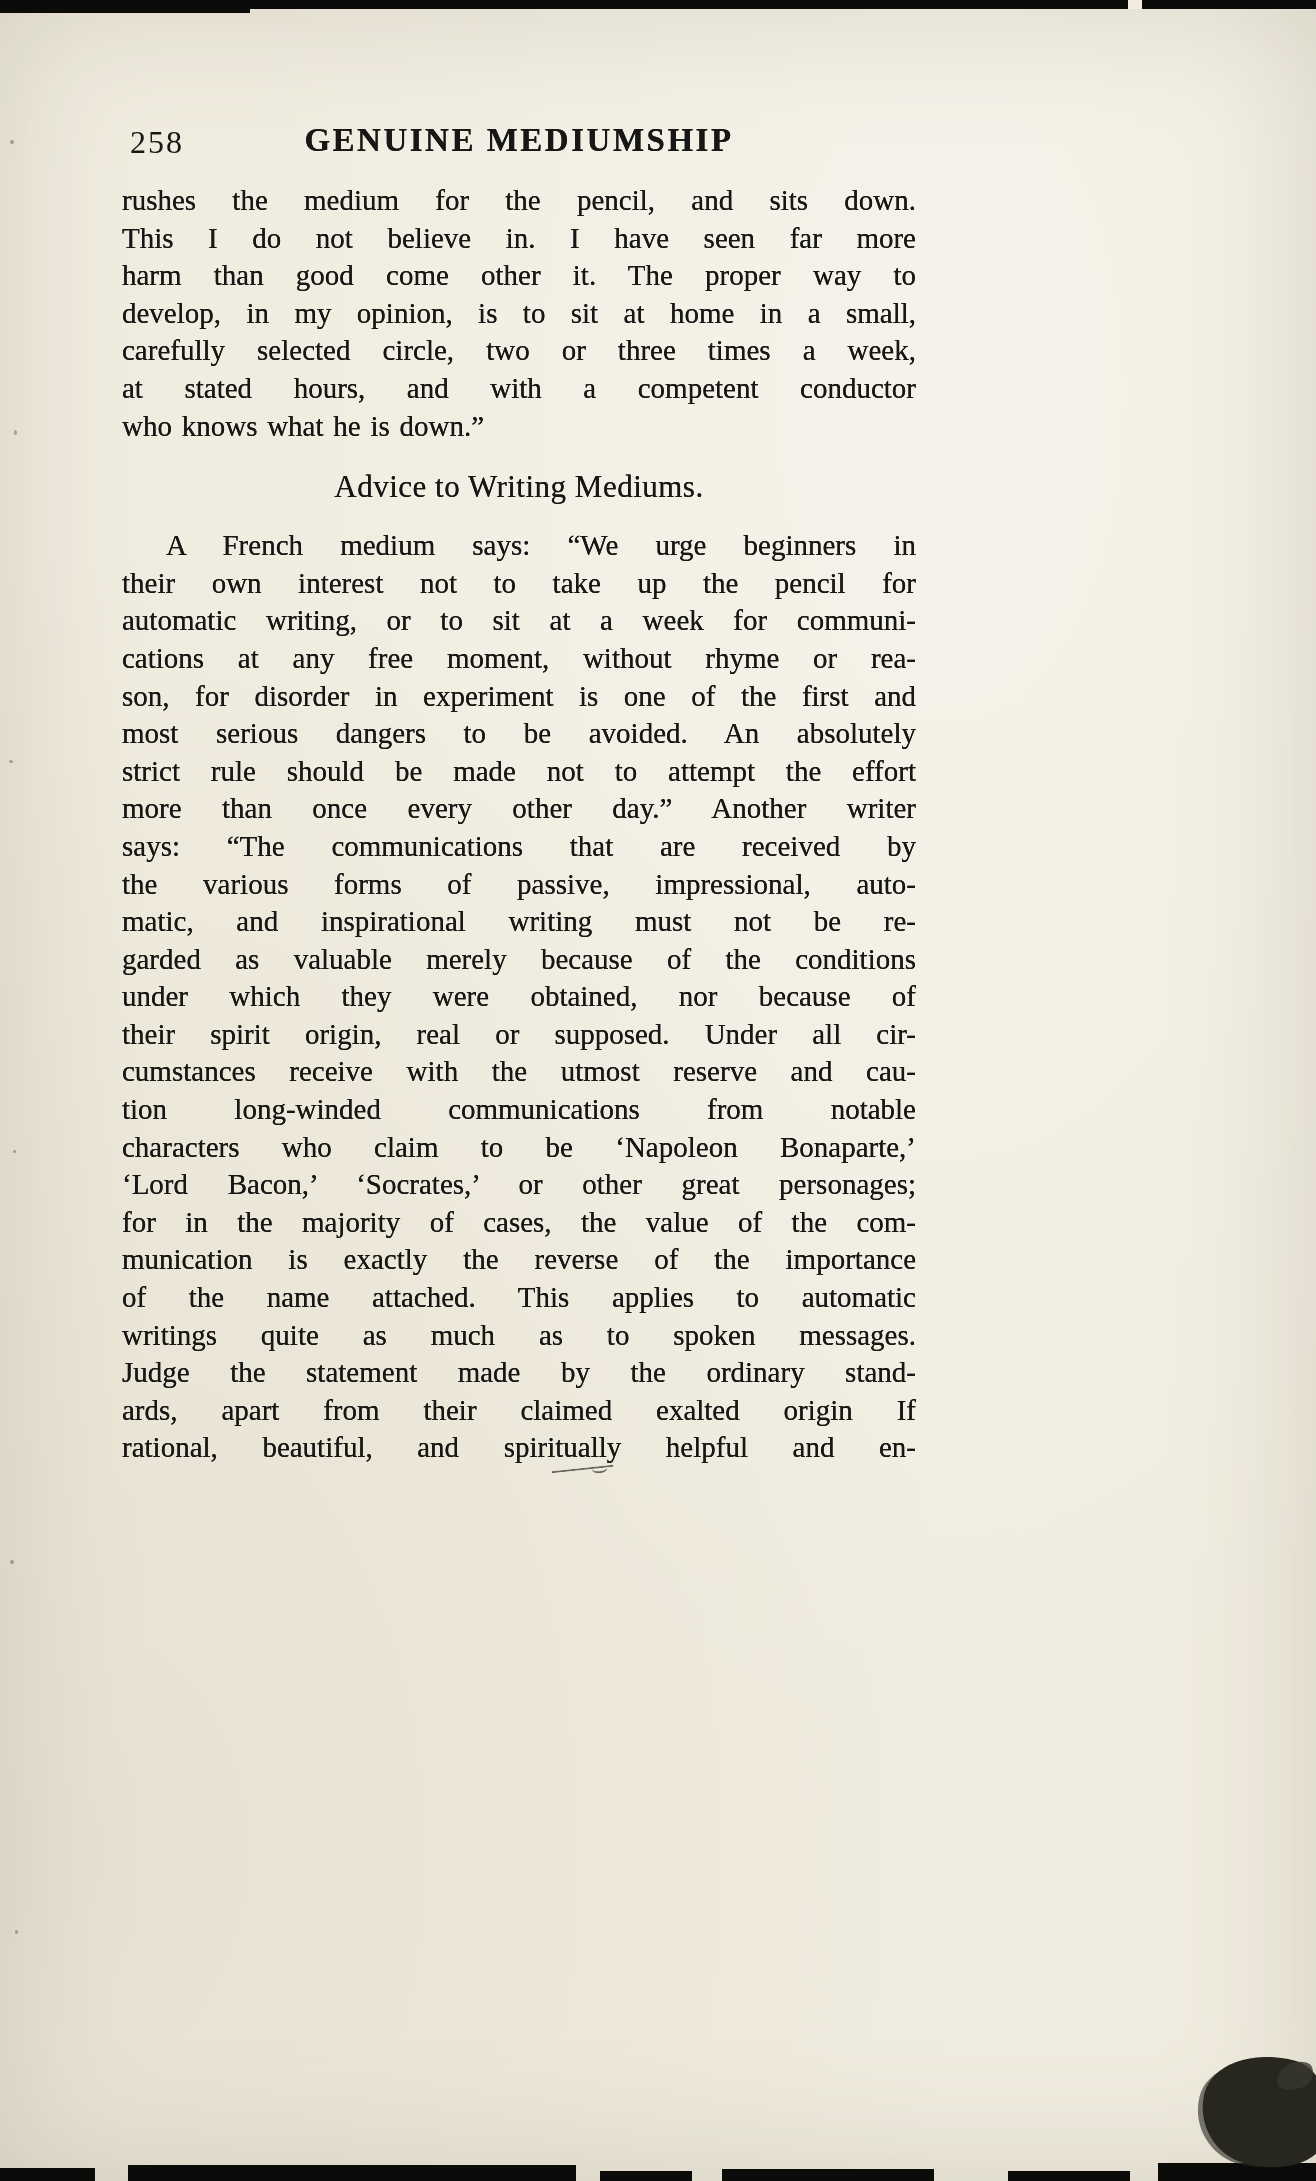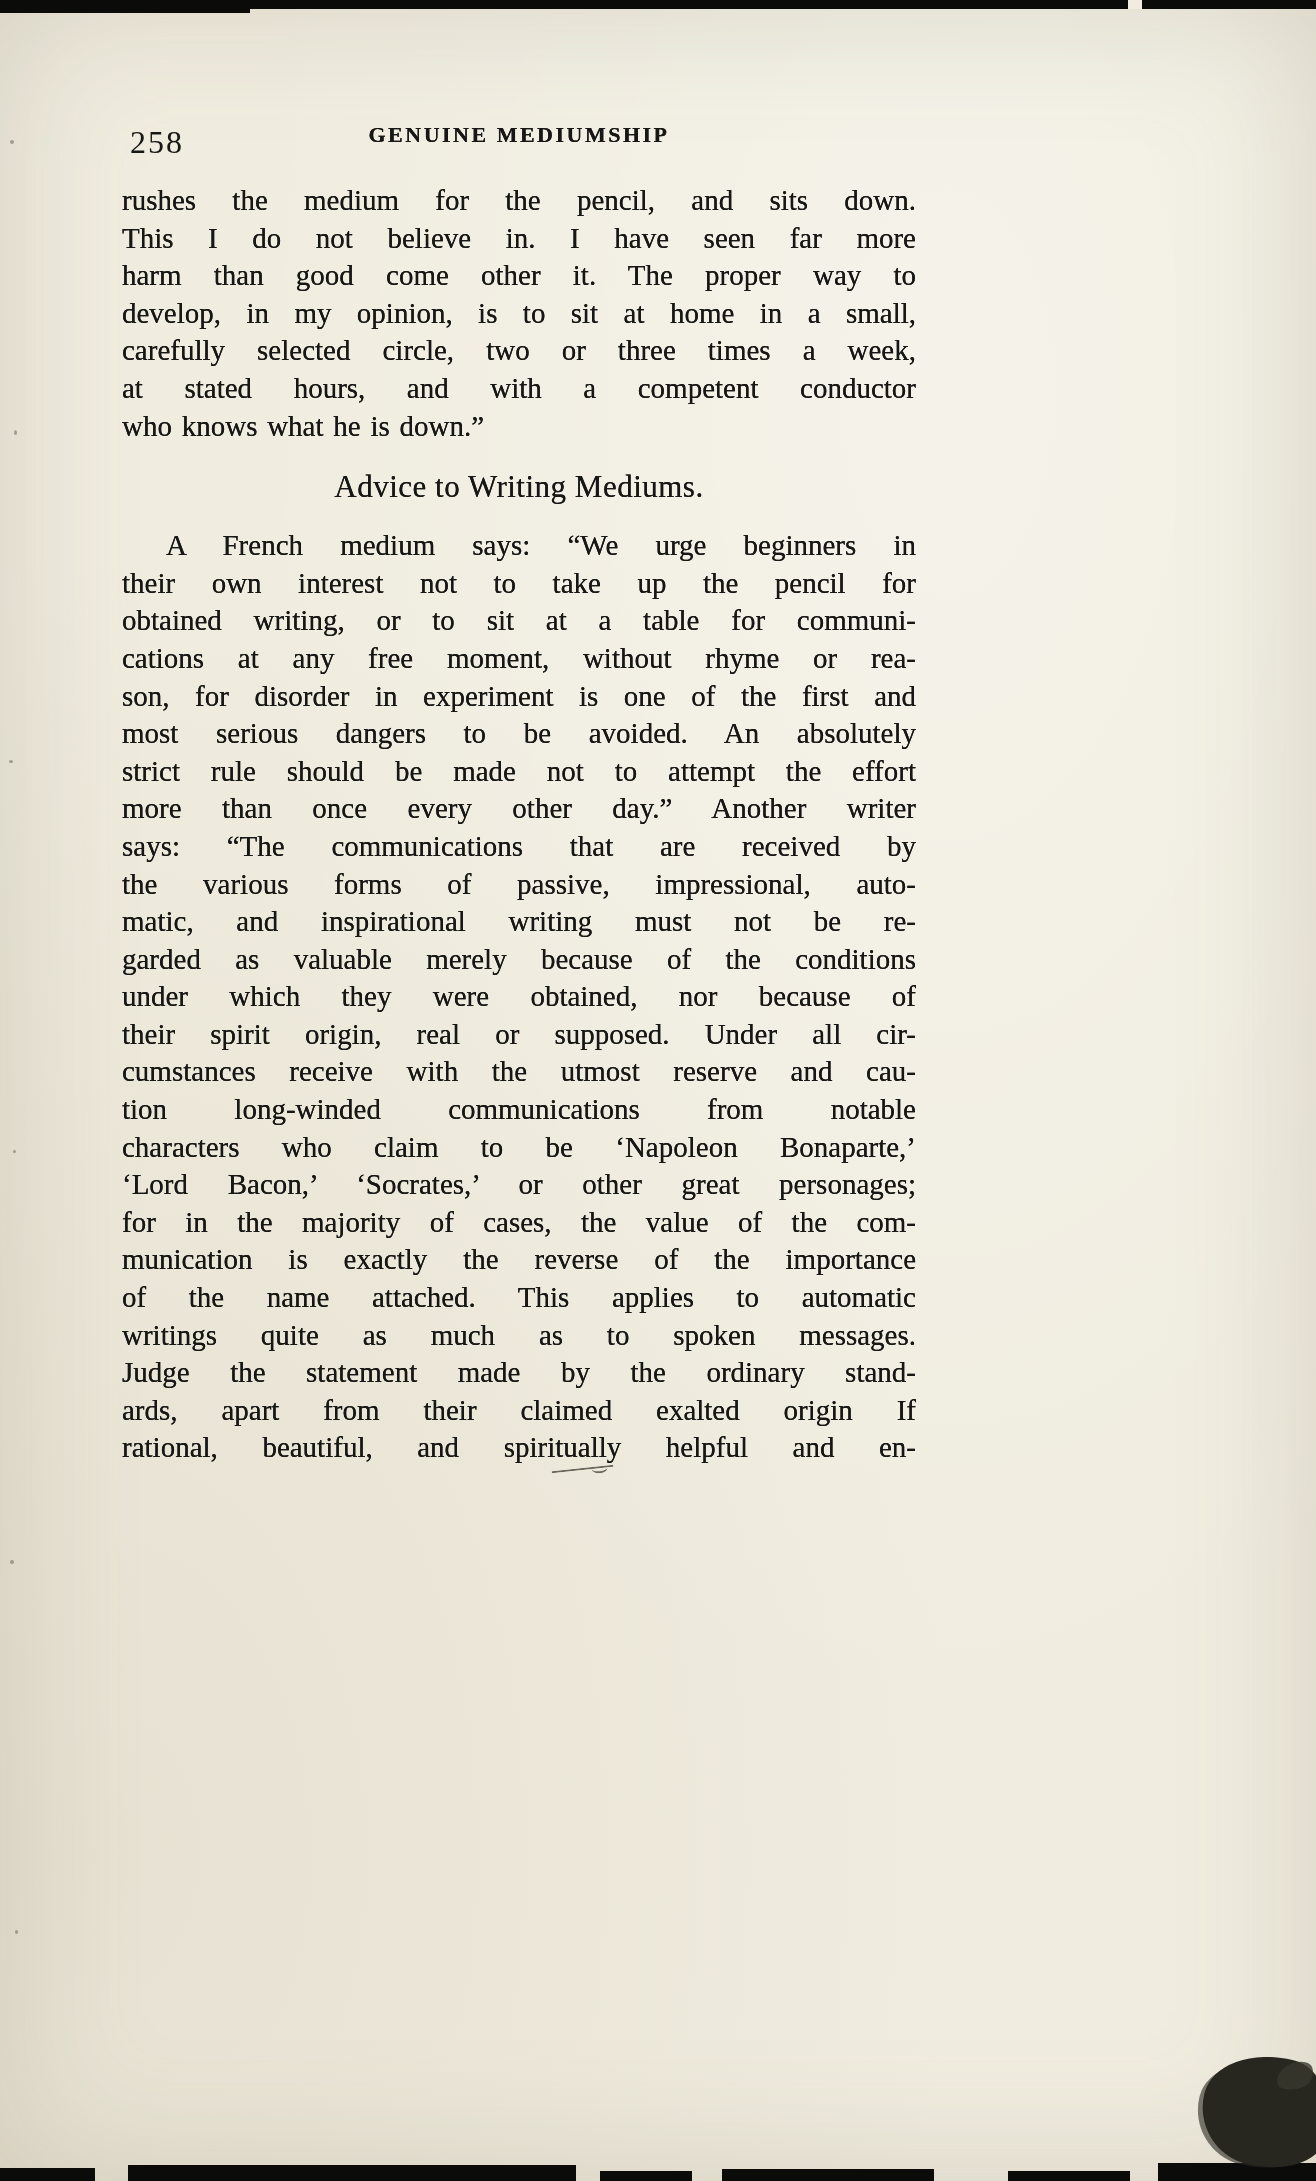--- a/index.html
+++ b/index.html
@@ -89,21 +89,21 @@
     margin-bottom: 14px;
   }
   .page-number {
     position: absolute; left: 8px; top: 2px;
     font-size: 32px;
     letter-spacing: 2px;
   }
   .running-title {
     display: block;
     text-align: center;
-    font-size: 22px;
+    font-size: 33px;
     font-weight: bold;
     letter-spacing: 2.5px;
     text-shadow: 0 0 0.6px currentColor;
   }
 
   .paragraph { margin: 0; }
   .line {
     font-size: 29px;
     line-height: 37.6px;
     word-spacing: 2.5px;
@@ -166,21 +166,21 @@
         <div class="line">carefully selected circle, two or three times a week,</div>
         <div class="line">at stated hours, and with a competent conductor</div>
         <div class="line no-stretch">who knows what he is down.”</div>
       </div>
 
     <h2 class="section-heading">Advice to Writing Mediums.</h2>
 
     <div class="paragraph">
         <div class="line indent">A French medium says:  “We urge beginners in</div>
         <div class="line">their own interest not to take up the pencil for</div>
-        <div class="line">obtained writing, or to sit at a table for communi-</div>
+        <div class="line">automatic writing, or to sit at a week for communi-</div>
         <div class="line">cations at any free moment, without rhyme or rea-</div>
         <div class="line">son, for disorder in experiment is one of the first and</div>
         <div class="line">most serious dangers to be avoided.  An absolutely</div>
         <div class="line">strict rule should be made not to attempt the effort</div>
         <div class="line">more than once every other day.”  Another writer</div>
         <div class="line">says:  “The communications that are received by</div>
         <div class="line">the various forms of passive, impressional, auto-</div>
         <div class="line">matic, and inspirational writing must not be re-</div>
         <div class="line">garded as valuable merely because of the conditions</div>
         <div class="line">under which they were obtained, nor because of</div>

